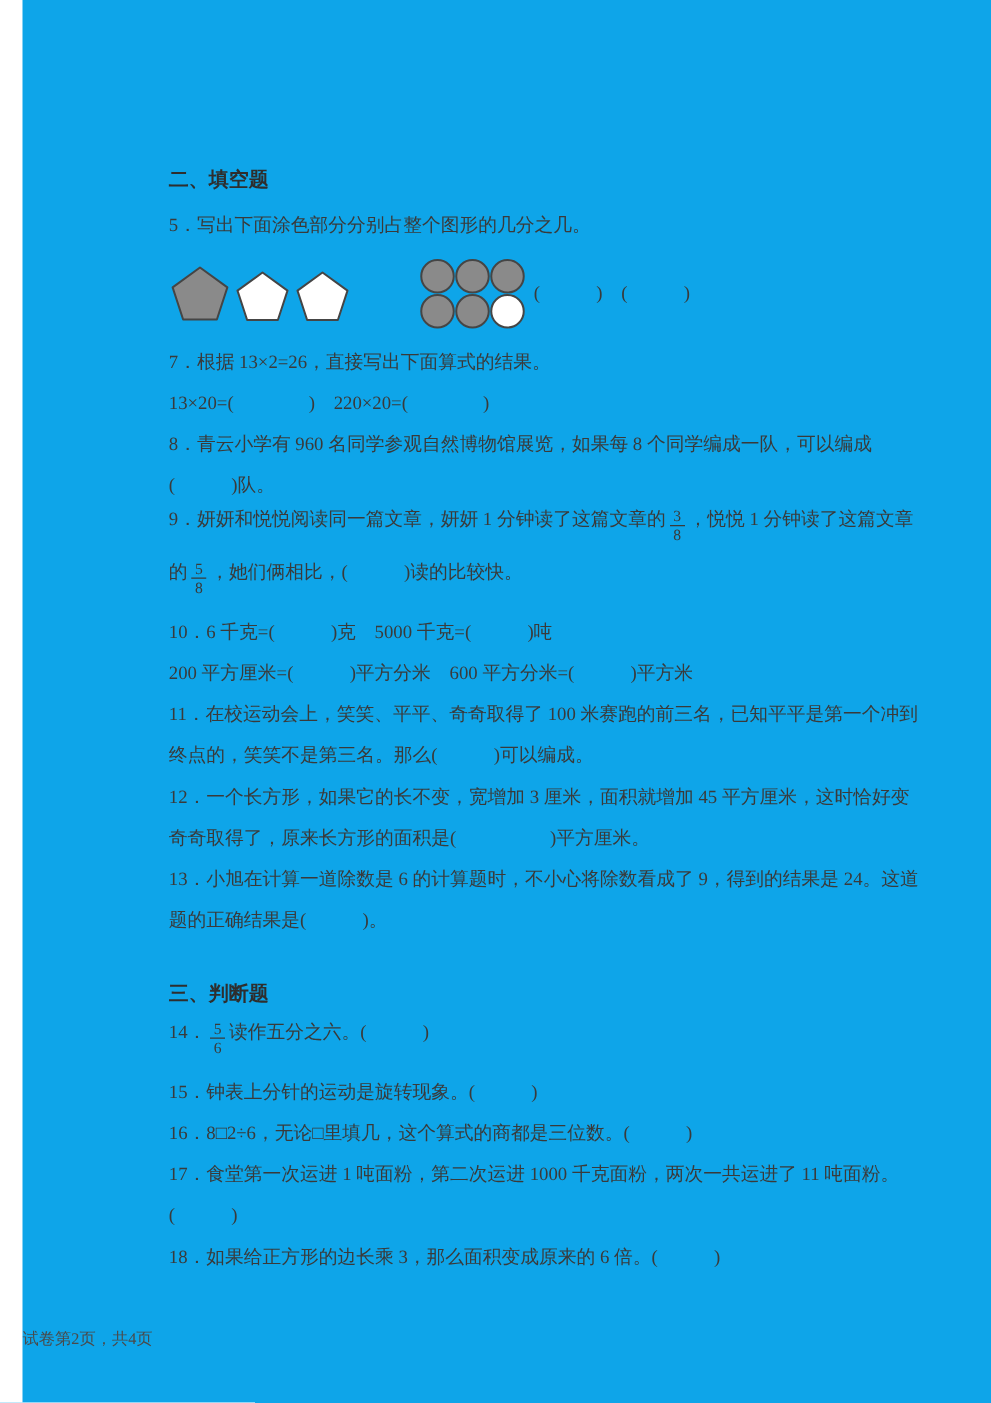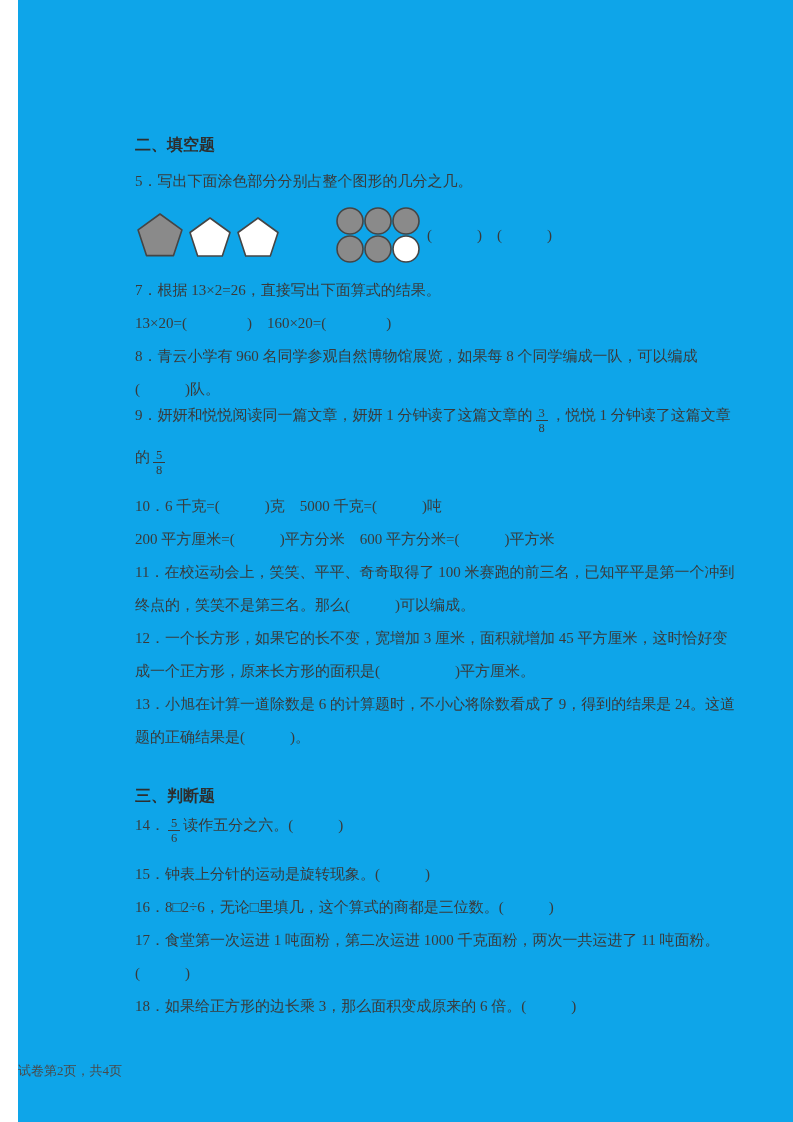--- a/index.html
+++ b/index.html
@@ -101,49 +101,50 @@
             <circle cx="71" cy="16" r="13" fill="#8a8a8a" stroke="#454545" stroke-width="1.6"></circle>
             <circle cx="15" cy="44" r="13" fill="#8a8a8a" stroke="#454545" stroke-width="1.6"></circle>
             <circle cx="43" cy="44" r="13" fill="#8a8a8a" stroke="#454545" stroke-width="1.6"></circle>
             <circle cx="71" cy="44" r="13" fill="#ffffff" stroke="#454545" stroke-width="1.6"></circle>
           </svg>
         </div>
       <div class="line blanks">(　　　)　(　　　)</div>
     </div>
 
     <div class="line">7．根据 13×2=26，直接写出下面算式的结果。</div>
-    <div class="line">13×20=(　　　　)　160×20=(　　　　)</div>
+    <div class="line">13×20=(　　　　)　220×20=(　　　　)</div>
 
     <div class="line">8．青云小学有 960 名同学参观自然博物馆展览，如果每 8 个同学编成一队，可以编成</div>
     <div class="line">(　　　)队。</div>
 
     <div class="frac-line">
       <span>9．妍妍和悦悦阅读同一篇文章，妍妍 1 分钟读了这篇文章的</span>
       <span class="frac">
         <span class="fnum">3</span>
         <span class="fden">8</span>
       </span>
       <span>，悦悦 1 分钟读了这篇文章</span>
     </div>
     <div class="frac-line">
       <span>的</span>
       <span class="frac">
         <span class="fnum">5</span>
         <span class="fden">8</span>
       </span>
+      <span>，她们俩相比，(　　　)读的比较快。</span>
     </div>
 
     <div class="line">10．6 千克=(　　　)克　5000 千克=(　　　)吨</div>
     <div class="line">200 平方厘米=(　　　)平方分米　600 平方分米=(　　　)平方米</div>
 
     <div class="line">11．在校运动会上，笑笑、平平、奇奇取得了 100 米赛跑的前三名，已知平平是第一个冲到</div>
     <div class="line">终点的，笑笑不是第三名。那么(　　　)可以编成。</div>
 
     <div class="line">12．一个长方形，如果它的长不变，宽增加 3 厘米，面积就增加 45 平方厘米，这时恰好变</div>
-    <div class="line">成一个正方形，原来长方形的面积是(　　　　　)平方厘米。</div>
+    <div class="line">奇奇取得了，原来长方形的面积是(　　　　　)平方厘米。</div>
 
     <div class="line">13．小旭在计算一道除数是 6 的计算题时，不小心将除数看成了 9，得到的结果是 24。这道</div>
     <div class="line">题的正确结果是(　　　)。</div>
 
     <h2 class="sec-title mt">三、判断题</h2>
 
     <div class="frac-line">
       <span>14．</span>
       <span class="frac">
         <span class="fnum">5</span>

